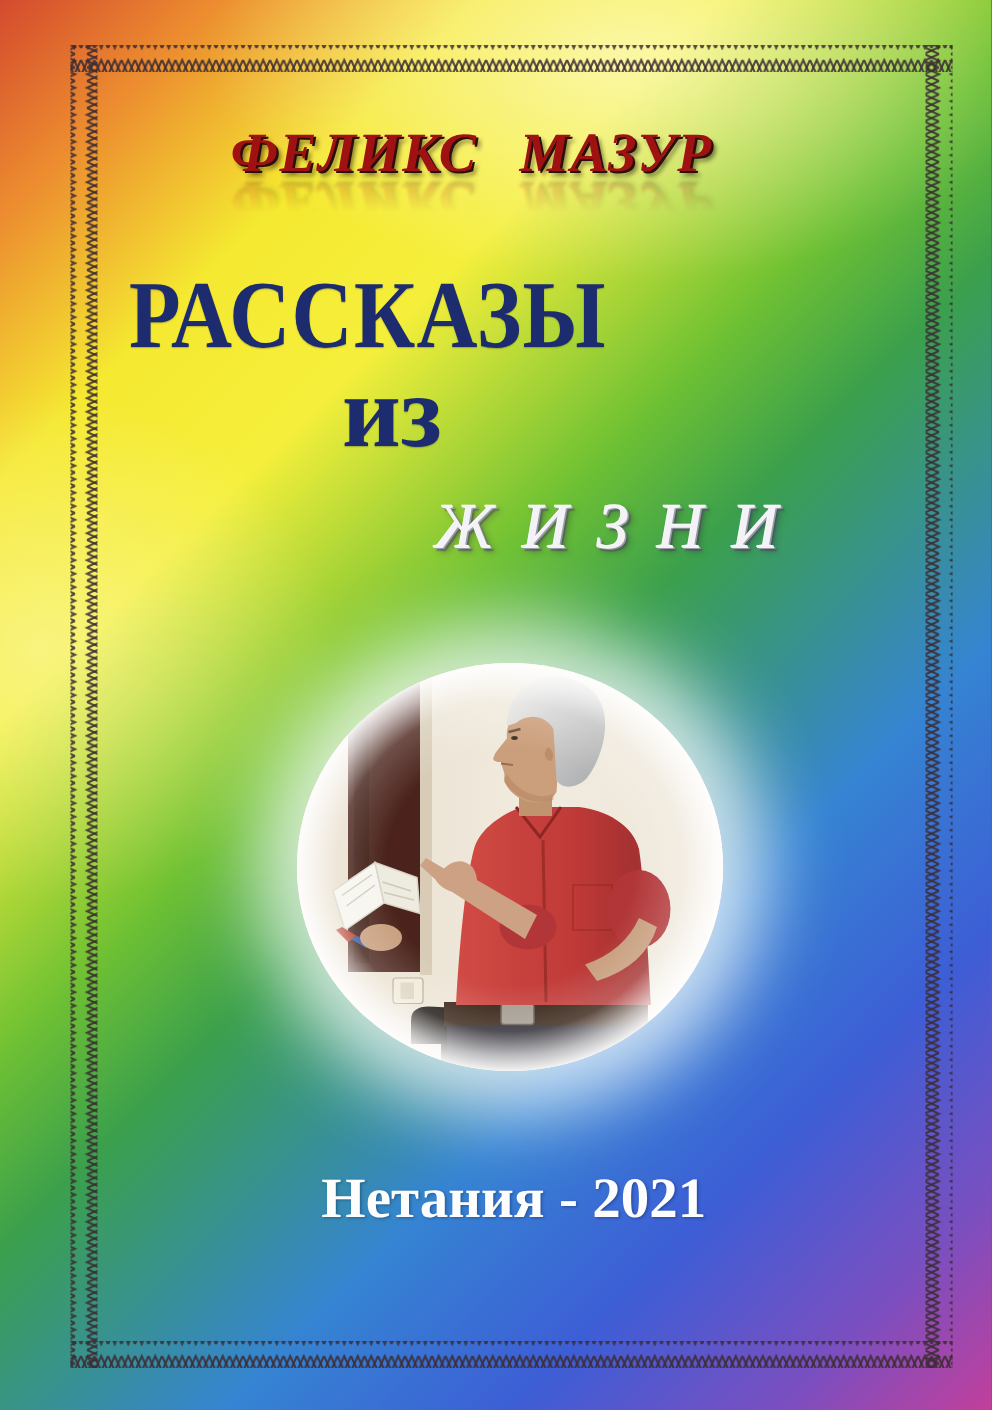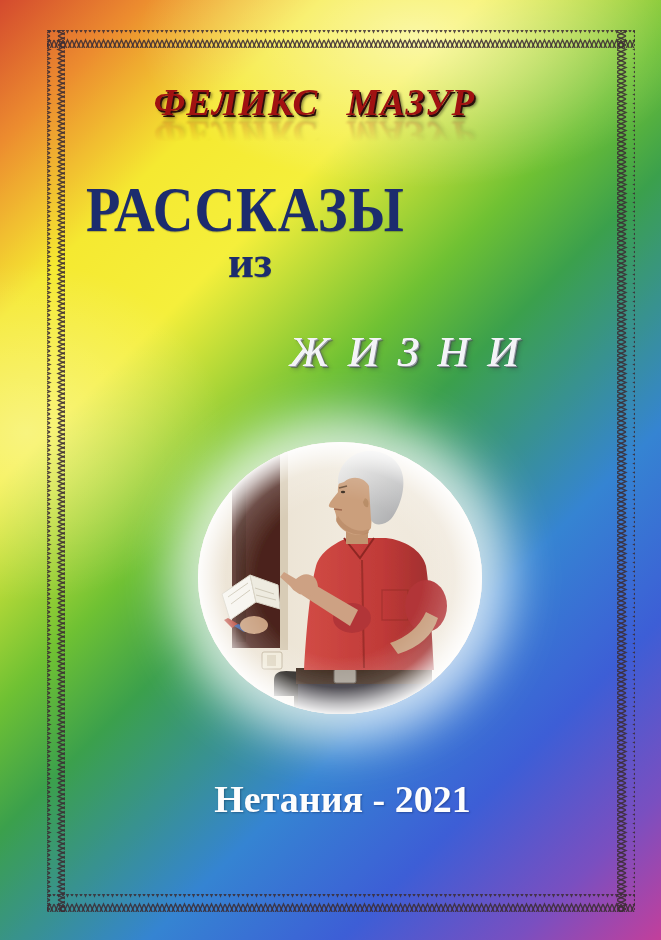--- a/index.html
+++ b/index.html
@@ -27,21 +27,21 @@
     mask-image:linear-gradient(to bottom, transparent 30%, rgba(0,0,0,.85) 90%);
   }
   .t1{
     position:absolute;left:86px;top:178px;
     font-size:64px;font-weight:bold;letter-spacing:1px;line-height:1;
     color:#1c2c6e;transform:scaleX(.88);transform-origin:left center;
     text-shadow:0 1px 1px rgba(0,0,30,.25);
   }
   .t2{
     position:absolute;left:228px;top:240px;
-    font-size:45px;font-weight:bold;line-height:1;color:#1c2c6e;
+    font-size:68px;font-weight:bold;line-height:1;color:#1c2c6e;
     text-shadow:0 1px 1px rgba(0,0,30,.25);
   }
   .t3{
     position:absolute;left:290px;top:330px;
     font-size:43px;font-style:italic;line-height:1;letter-spacing:4px;
     color:#f3f3f7;
     text-shadow:-0.5px -0.5px 0 #ffffff, 1px 1px 0 #9a9aa8, 2px 2px 1px rgba(70,70,85,.6), 3px 3px 4px rgba(50,50,70,.4);
   }
   .photo{
     position:absolute;left:198px;top:442px;width:284px;height:272px;

